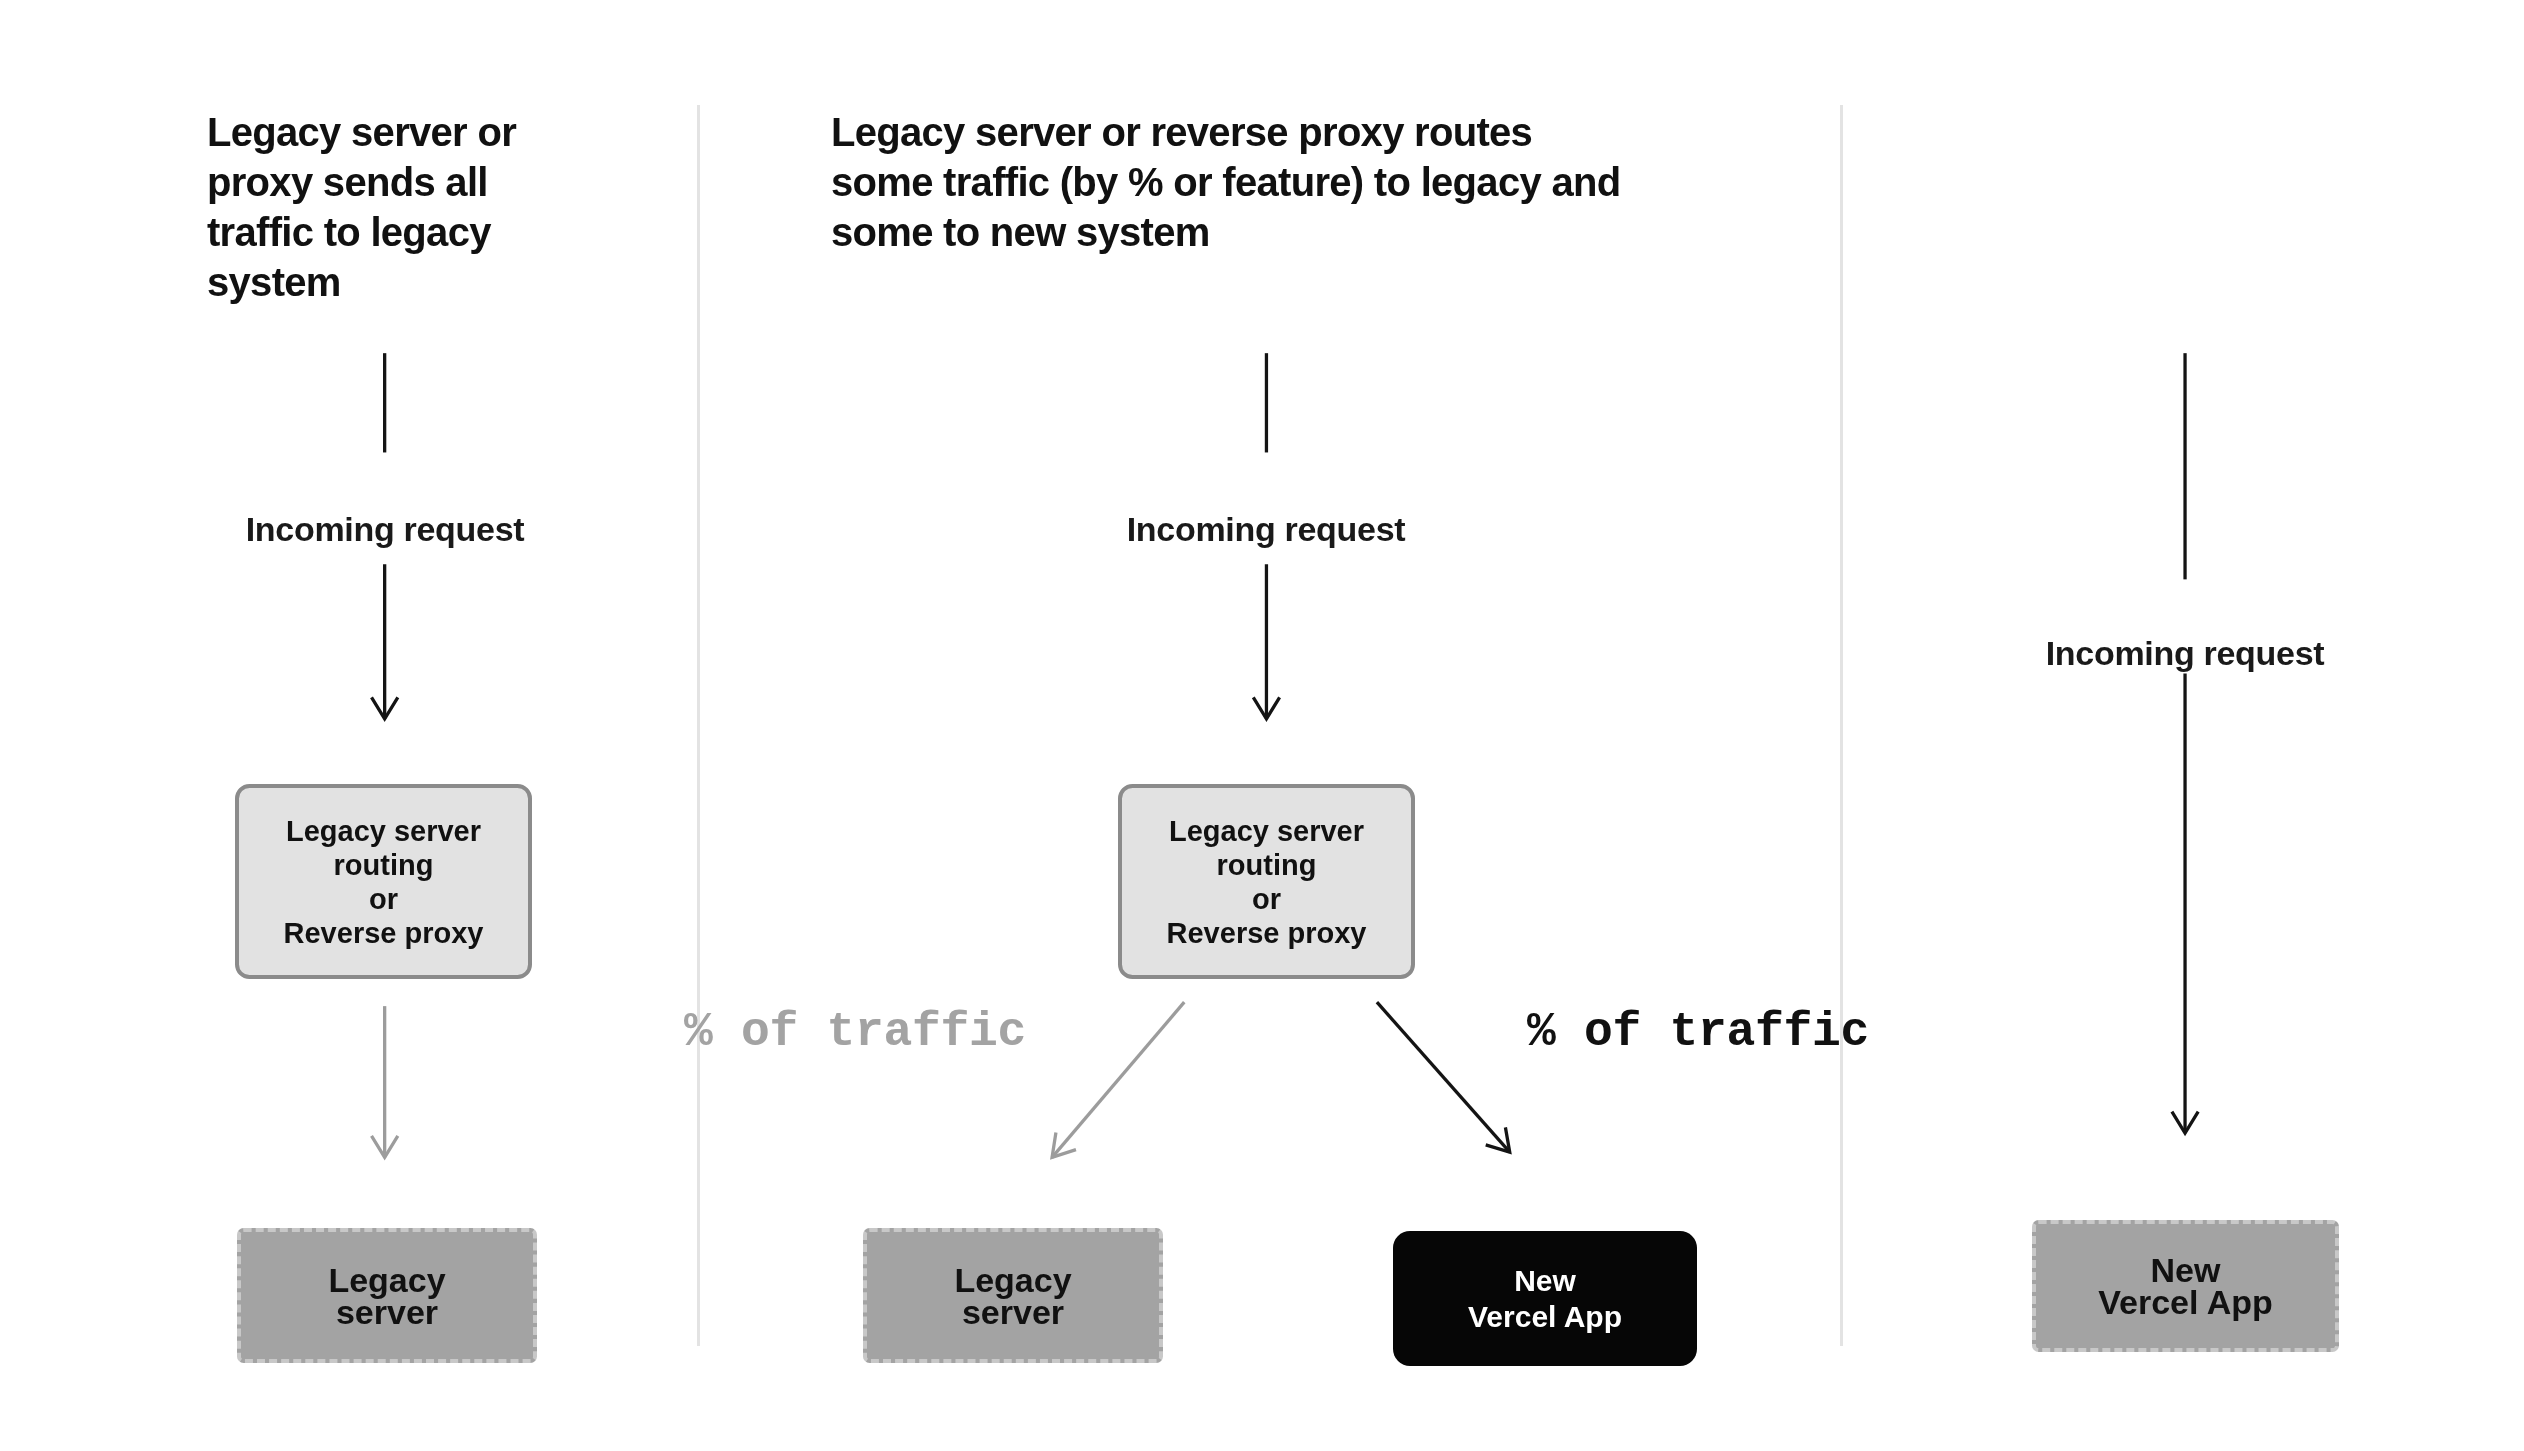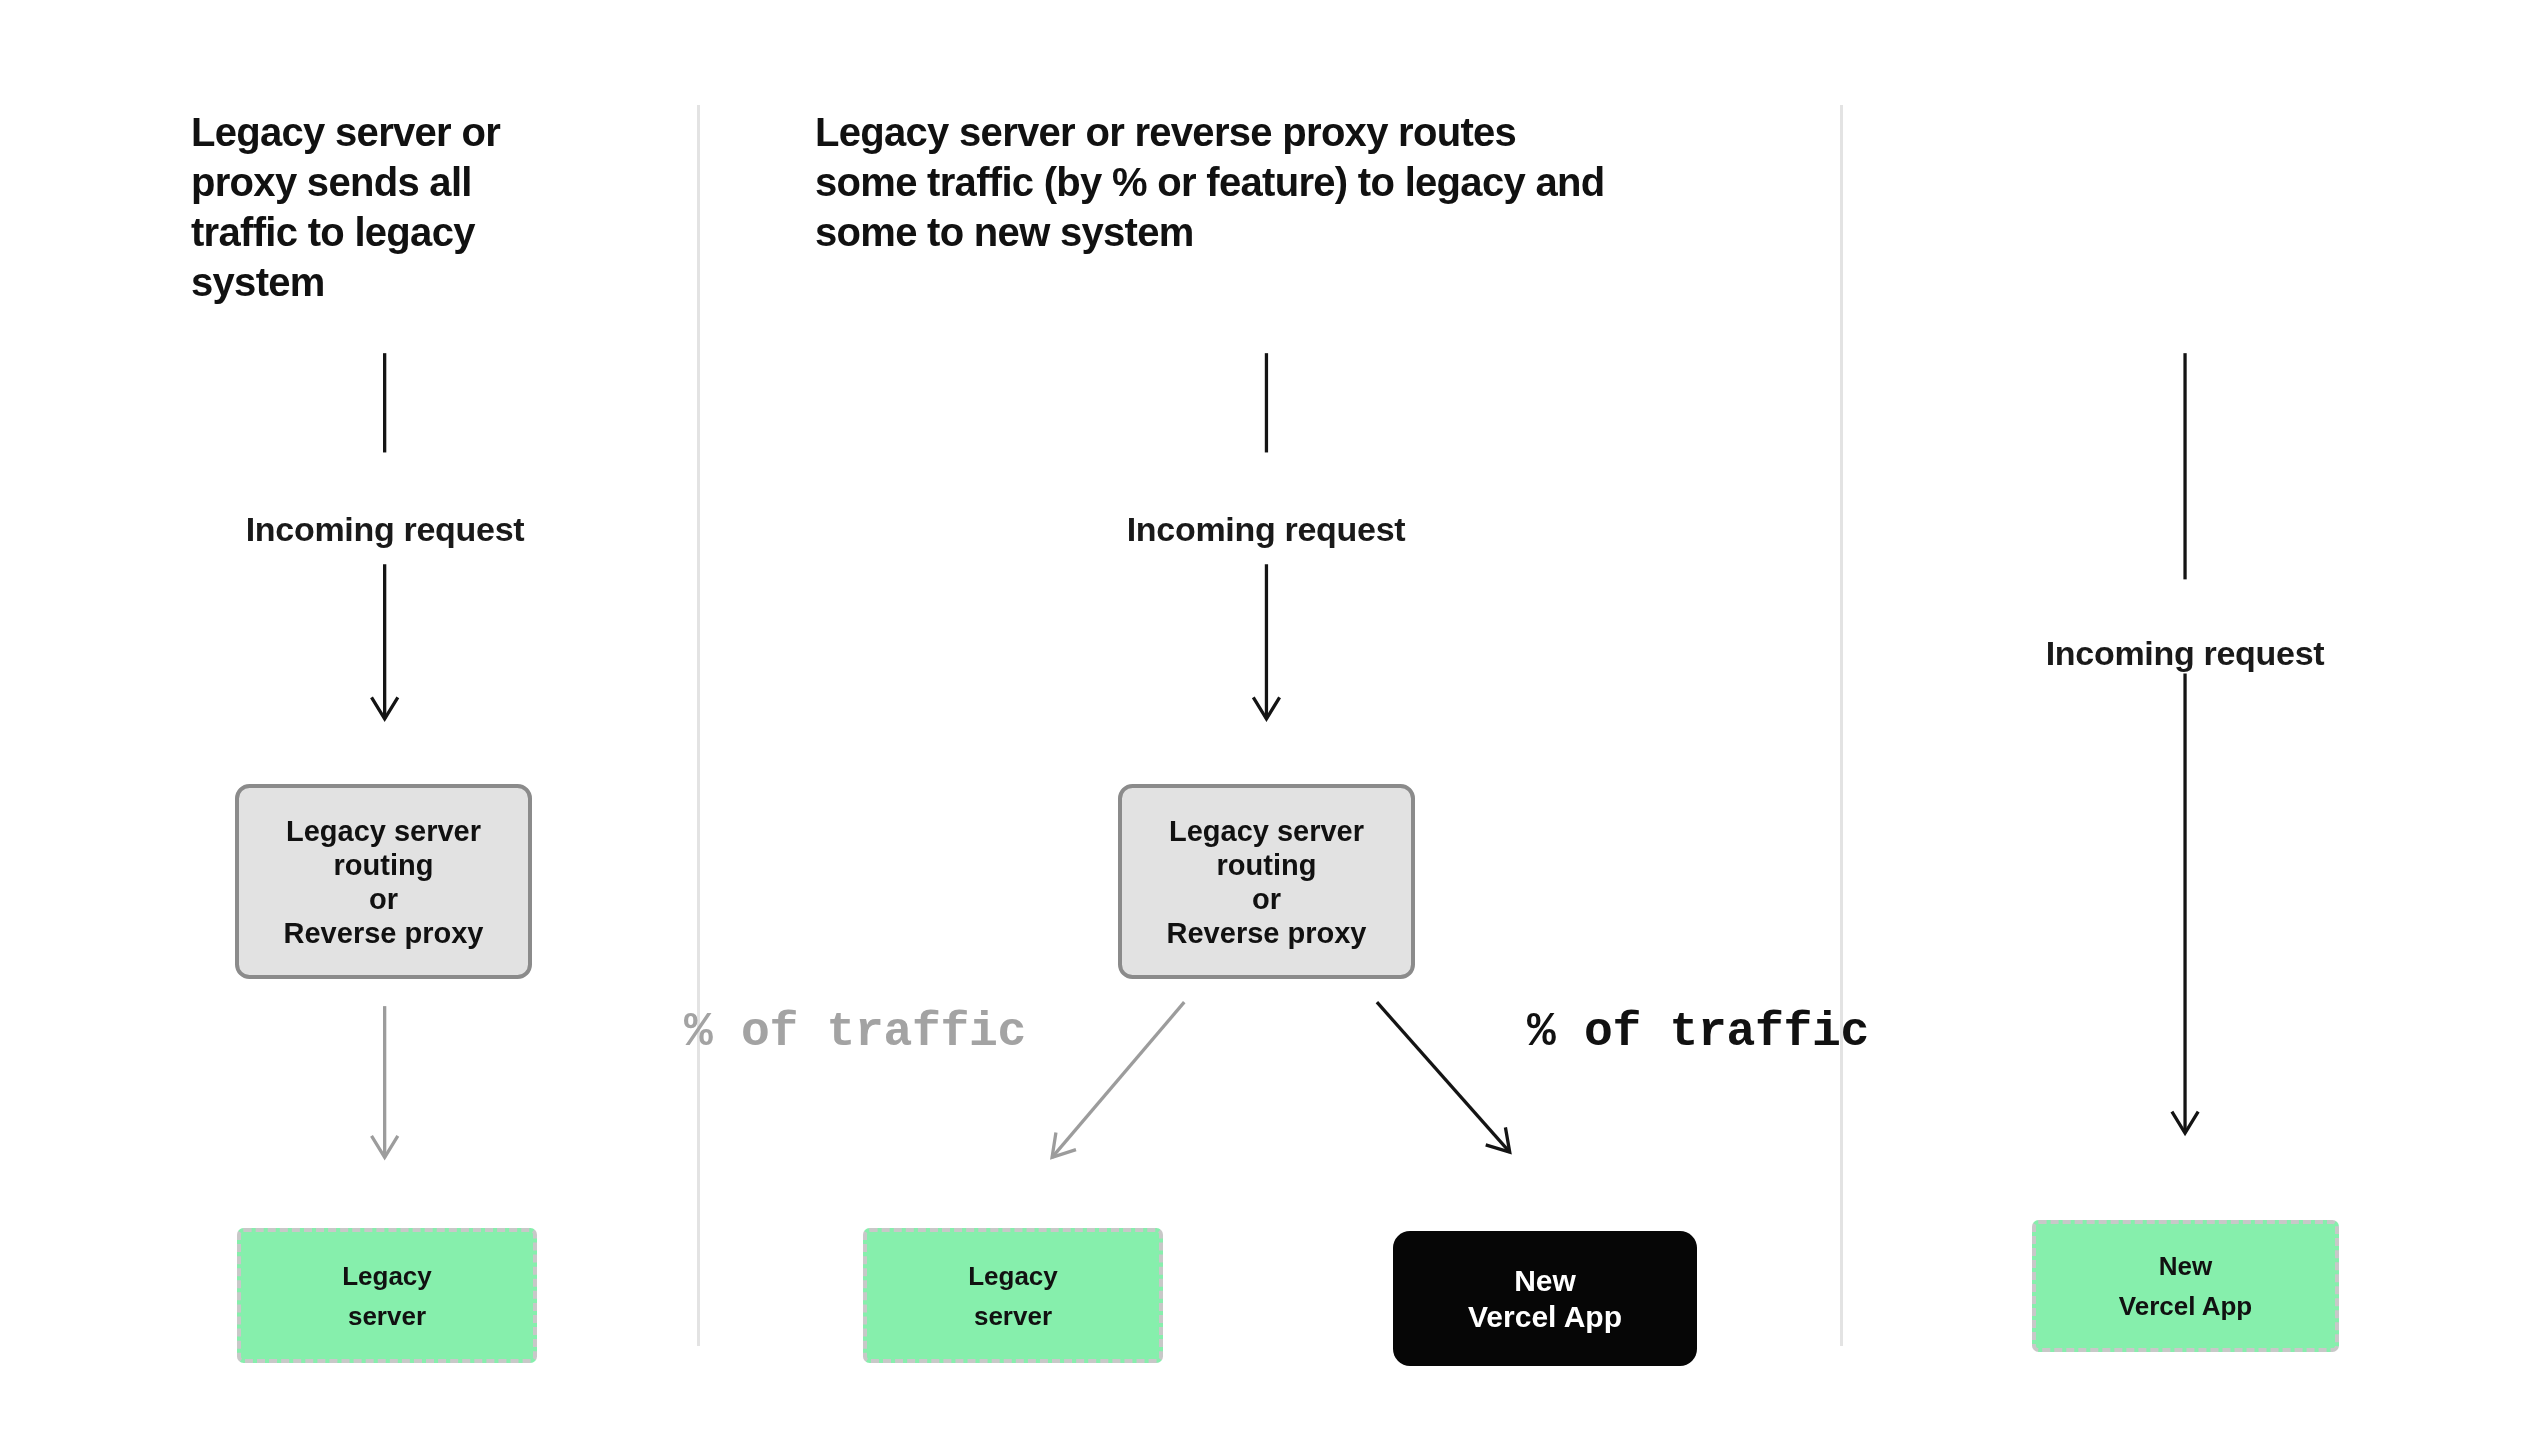--- a/index.html
+++ b/index.html
@@ -31,20 +31,21 @@
     background: #e3e3e3;
   }
   .title {
     position: absolute;
     white-space: pre-line;
     font-size: 40px;
     line-height: 50px;
     font-weight: 700;
     letter-spacing: -0.7px;
     color: #111111;
+    margin-left: 16px;
   }
   .flow-label {
     position: absolute;
     transform: translateX(-50%);
     white-space: nowrap;
     font-size: 34px;
     font-weight: 600;
     letter-spacing: -0.3px;
     color: #1a1a1a;
     text-align: center;
@@ -77,25 +78,25 @@
   }
   .router-box {
     background: #e2e2e2;
     border: 4px solid #8b8b8b;
     border-radius: 14.5px;
     font-size: 29px;
     line-height: 34px;
     color: #111111;
   }
   .dashed-box {
-    background: #86efac;
+    background: #a3a3a3;
     border: 4px dashed #c8c8c8;
     border-radius: 6.6px;
-    font-size: 26px;
-    line-height: 40px;
+    font-size: 34px;
+    line-height: 32px;
     color: #111111;
   }
   .solid-box {
     background: #060606;
     border-radius: 17px;
     font-size: 30px;
     line-height: 36px;
     color: #ffffff;
   }
 </style>

